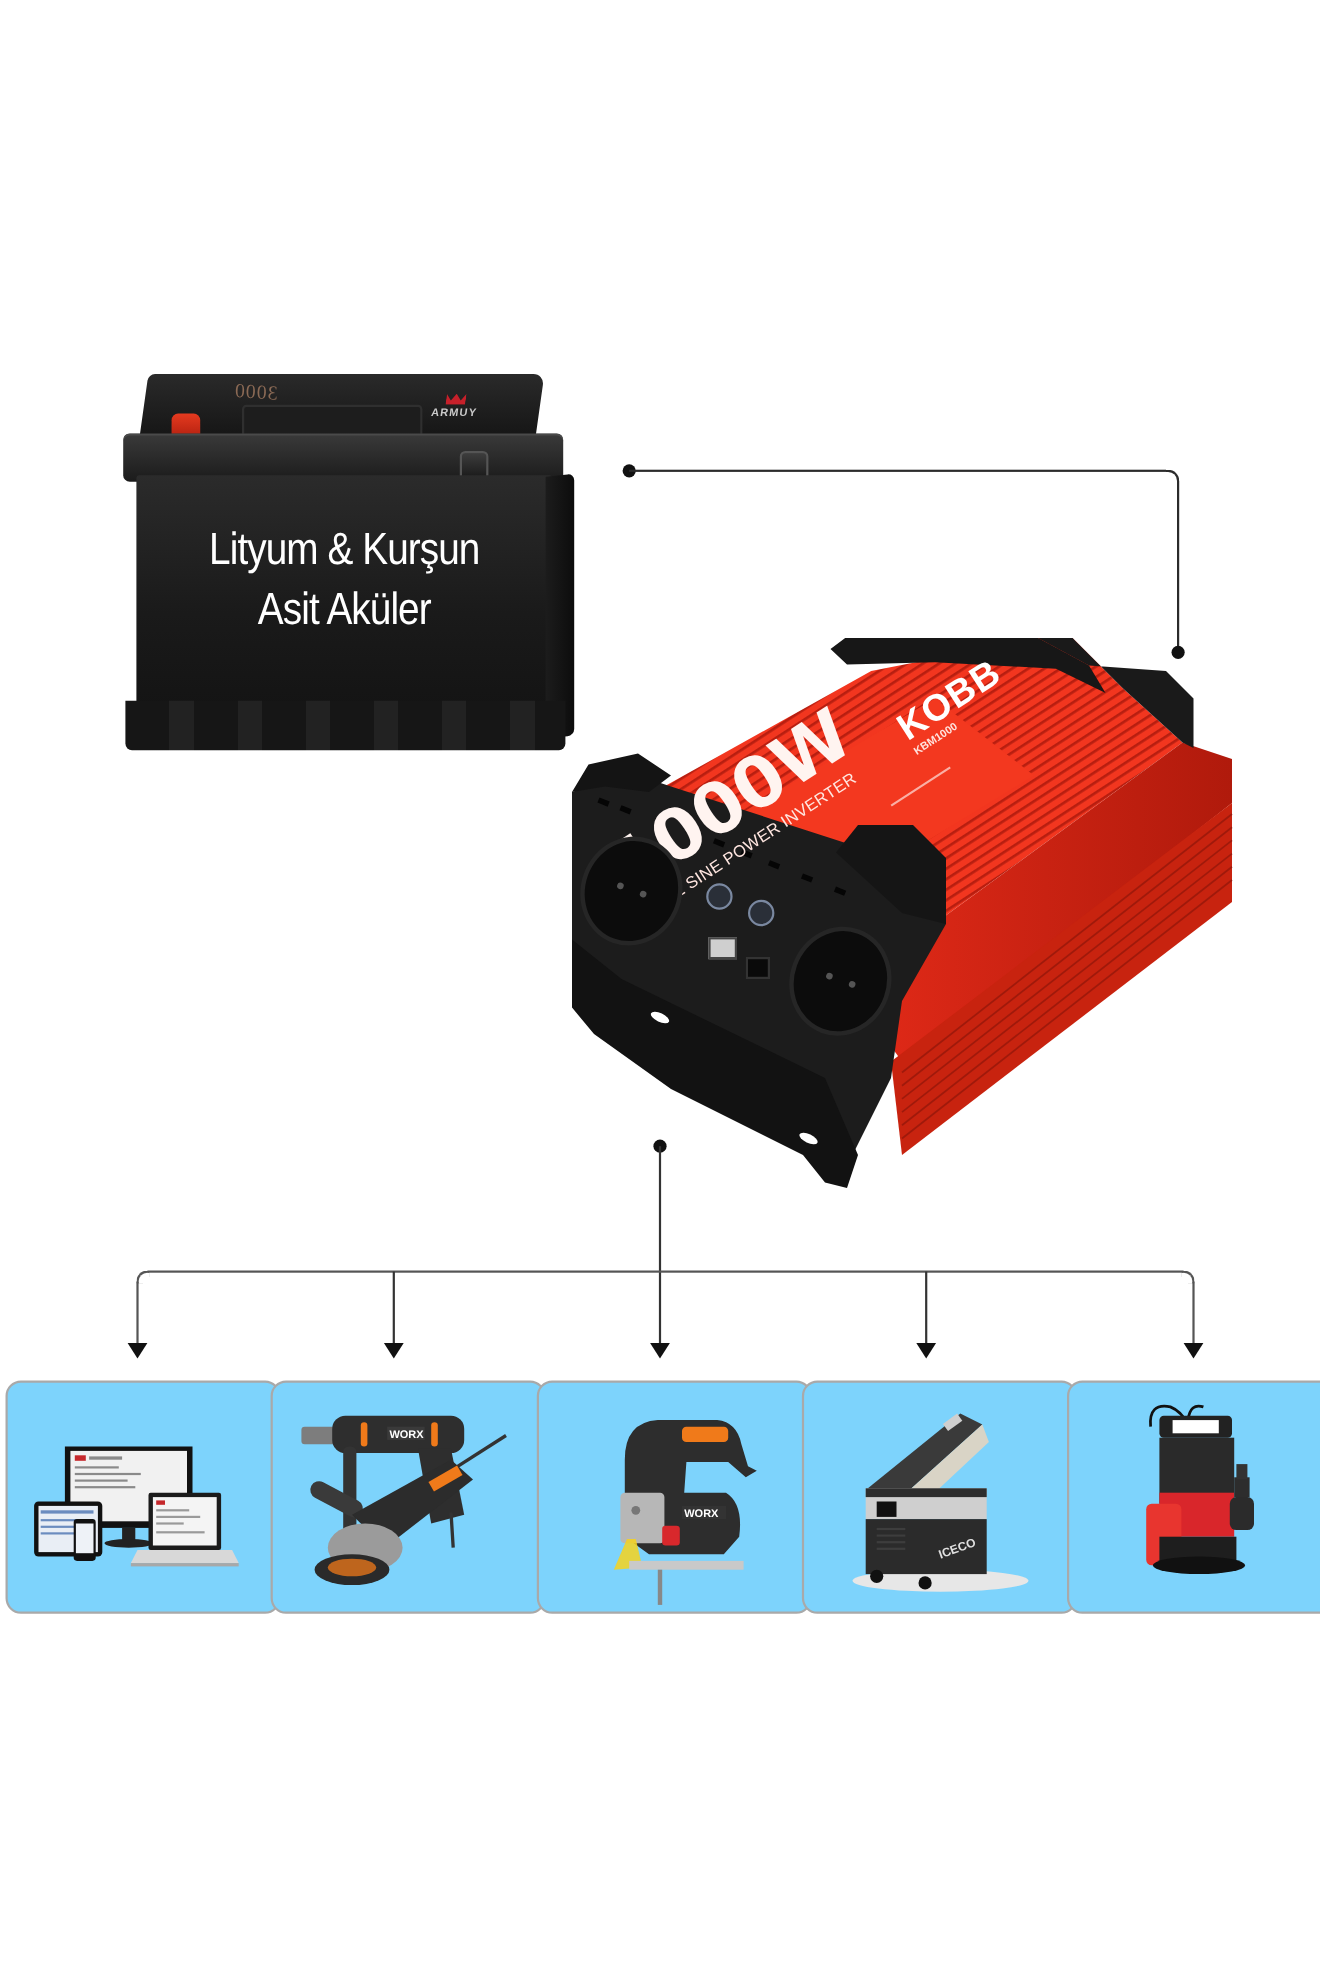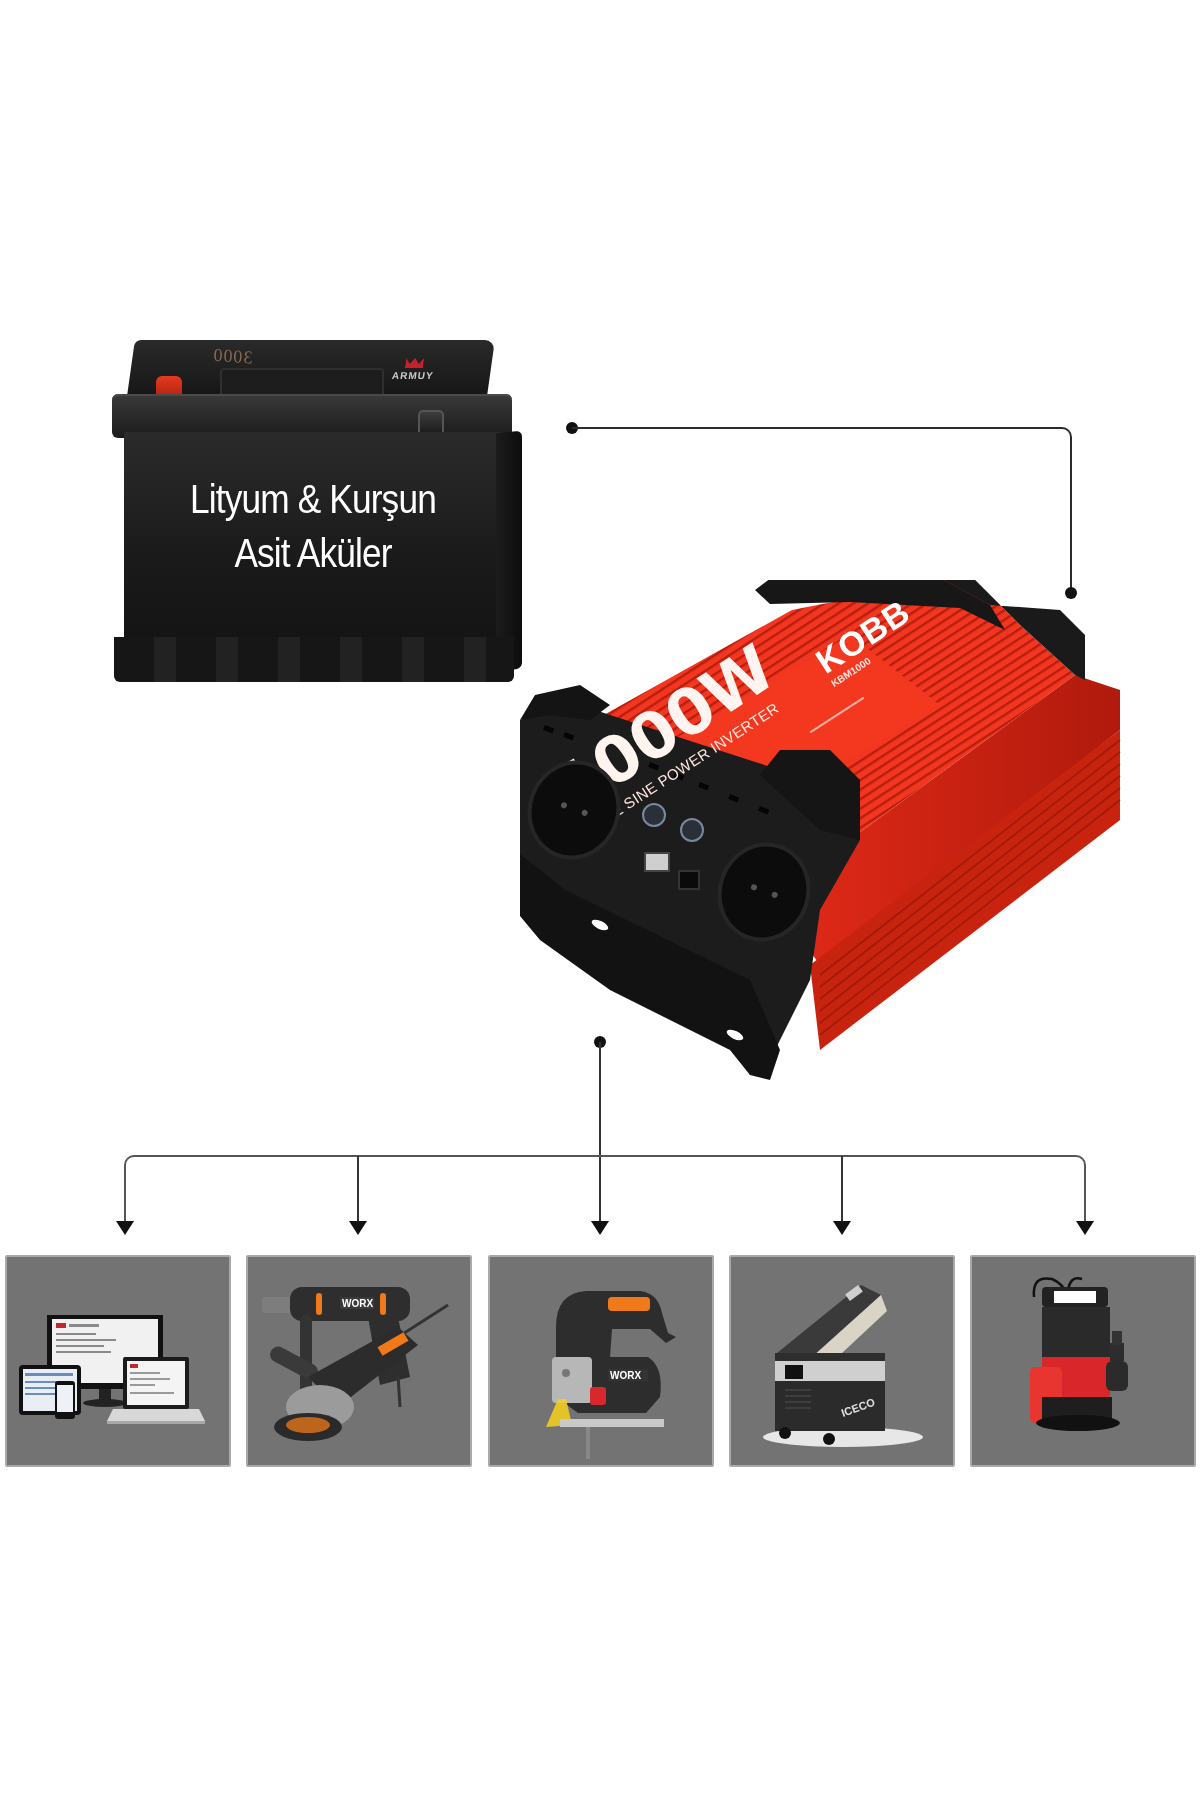--- a/index.html
+++ b/index.html
@@ -63,21 +63,21 @@
     .socket:before, .socket:after { content:""; position:absolute; width:6px; height:6px;
               background:#555; border-radius:50%; top:42px; }
     .socket:before { left:28px; } .socket:after { left:50px; }
     .inv-btn { position:absolute; width:20px; height:20px; border-radius:50%;
                border:2px solid #7a88a0; background:#2a2f38; }
     .inv-usb { position:absolute; width:22px; height:16px; background:#cfcfcf; border:2px solid #444; }
     .inv-rj { position:absolute; width:18px; height:16px; background:#0a0a0a; border:2px solid #333; }
 
     
     .dev-box { position:absolute; top:1255px; width:222px; height:208px;
-               border:2px solid #a9a9a9; border-radius:2px; background:#737373; overflow:hidden; }
+               border:2px solid #a9a9a9; border-radius:14px; background:#7dd3fc; overflow:hidden;padding-left:24px; }
     .dev-art { position:absolute; left:0; top:0; width:100%; height:100%; }
   </style>
 </head>
 <body>
 
 <div id="battery" class="abs">
   <div class="bat-top">
     <span class="bat-brand">3000</span>
     <span class="bat-logo">ARMUY</span>
   </div>

